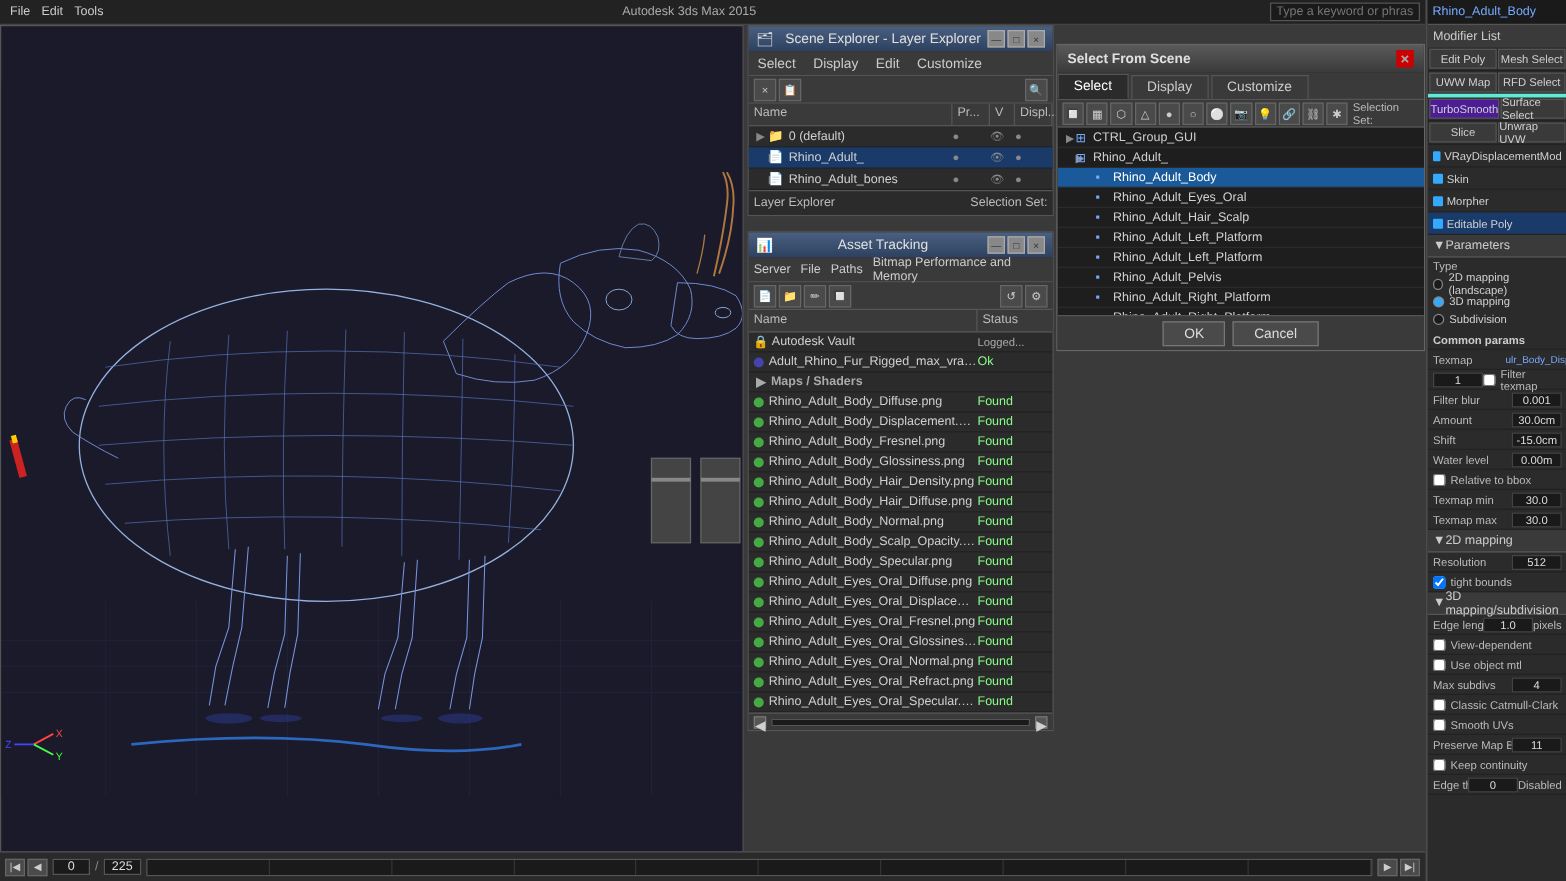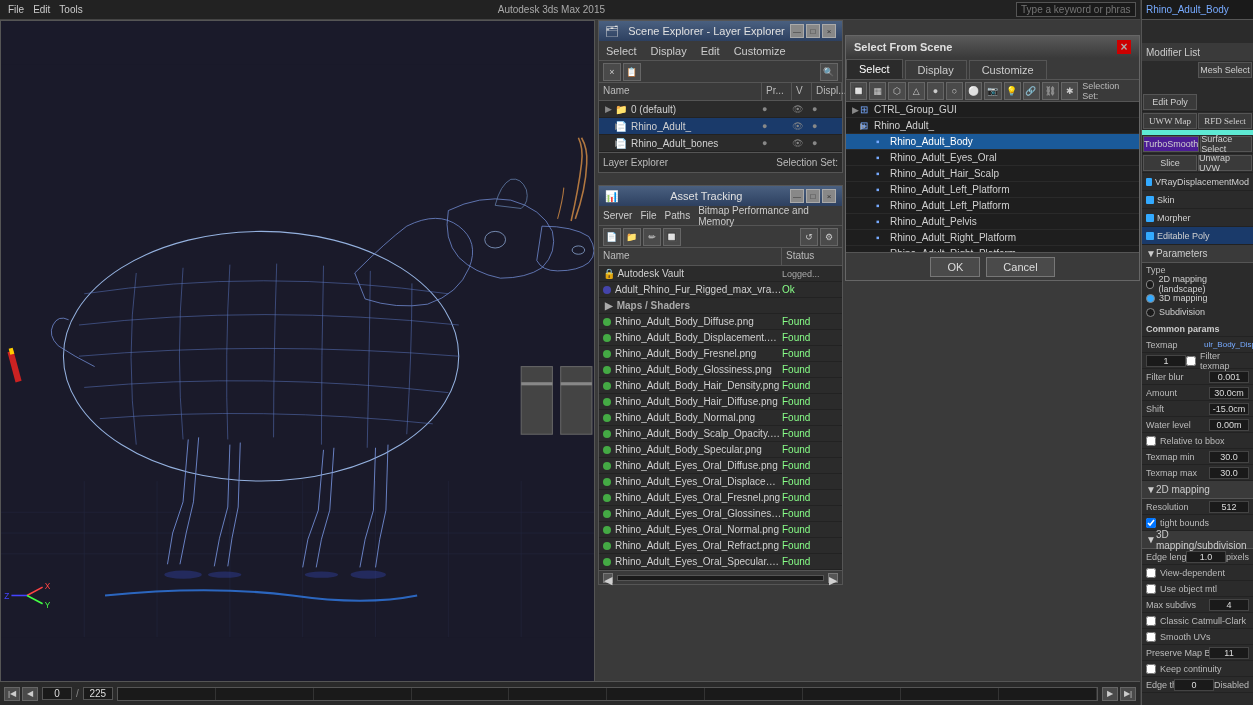--- a/index.html
+++ b/index.html
@@ -308,21 +308,20 @@
     }
     .modifier-header {
       background: #3a3a3a;
       height: 18px;
       display: flex;
       align-items: center;
       padding: 0 4px;
       font-size: 10px;
       color: #ccc;
       cursor: pointer;
-      margin-top: 23px;
     }
     .modifier-item {
       height: 18px;
       display: flex;
       align-items: center;
       padding: 0 4px;
       font-size: 10px;
       border-bottom: 1px solid #222;
       cursor: pointer;
     }
@@ -852,24 +851,24 @@
   <div class="right-panel-title">
     <span style="color:#7af;">Rhino_Adult_Body</span>
   </div>
   <div class="right-panel-body">
 
     <div class="modifier-header">
       <span>Modifier List</span>
     </div>
 
     <div style="display:flex;gap:1px;padding:1px;border-bottom:1px solid #222;">
-      <div style="flex:1;height:16px;background:#3a3a3a;border:1px solid #555;font-size:9px;display:flex;align-items:center;justify-content:center;cursor:pointer;margin-top:32px;">Edit Poly</div>
+      <div style="flex:1;height:16px;background:#3a3a3a;border:1px solid #555;font-size:9px;display:flex;align-items:center;justify-content:center;cursor:pointer;">Edit Poly</div>
       <div style="flex:1;height:16px;background:#3a3a3a;border:1px solid #555;font-size:9px;display:flex;align-items:center;justify-content:center;cursor:pointer;">Mesh Select</div>
     </div>
-    <div style="display:flex;gap:1px;padding:1px;border-bottom:5px solid #5eead4;font-family:Liberation Serif, serif;">
+    <div style="display:flex;gap:1px;padding:1px;border-bottom:3px solid #5eead4;">
       <div style="flex:1;height:16px;background:#3a3a3a;border:1px solid #555;font-size:9px;display:flex;align-items:center;justify-content:center;cursor:pointer;">UWW Map</div>
       <div style="flex:1;height:16px;background:#3a3a3a;border:1px solid #555;font-size:9px;display:flex;align-items:center;justify-content:center;cursor:pointer;">RFD Select</div>
     </div>
     <div style="display:flex;gap:1px;padding:1px;border-bottom:1px solid #222;">
       <div style="flex:1;height:16px;background:#4c1d95;border:1px solid #555;font-size:9px;display:flex;align-items:center;justify-content:center;cursor:pointer;">TurboSmooth</div>
       <div style="flex:1;height:16px;background:#3a3a3a;border:1px solid #555;font-size:9px;display:flex;align-items:center;justify-content:center;cursor:pointer;">Surface Select</div>
     </div>
     <div style="display:flex;gap:1px;padding:1px;border-bottom:1px solid #222;">
       <div style="flex:1;height:16px;background:#3a3a3a;border:1px solid #555;font-size:9px;display:flex;align-items:center;justify-content:center;cursor:pointer;">Slice</div>
       <div style="flex:1;height:16px;background:#3a3a3a;border:1px solid #555;font-size:9px;display:flex;align-items:center;justify-content:center;cursor:pointer;">Unwrap UVW</div>

